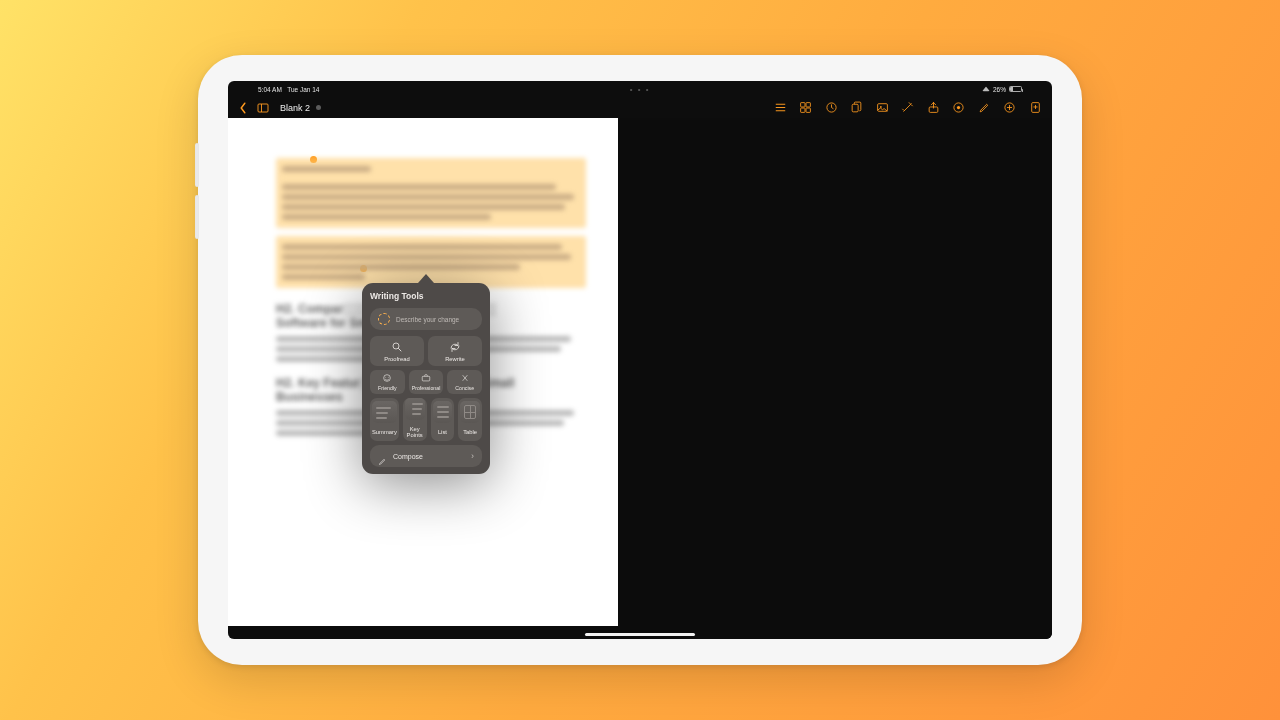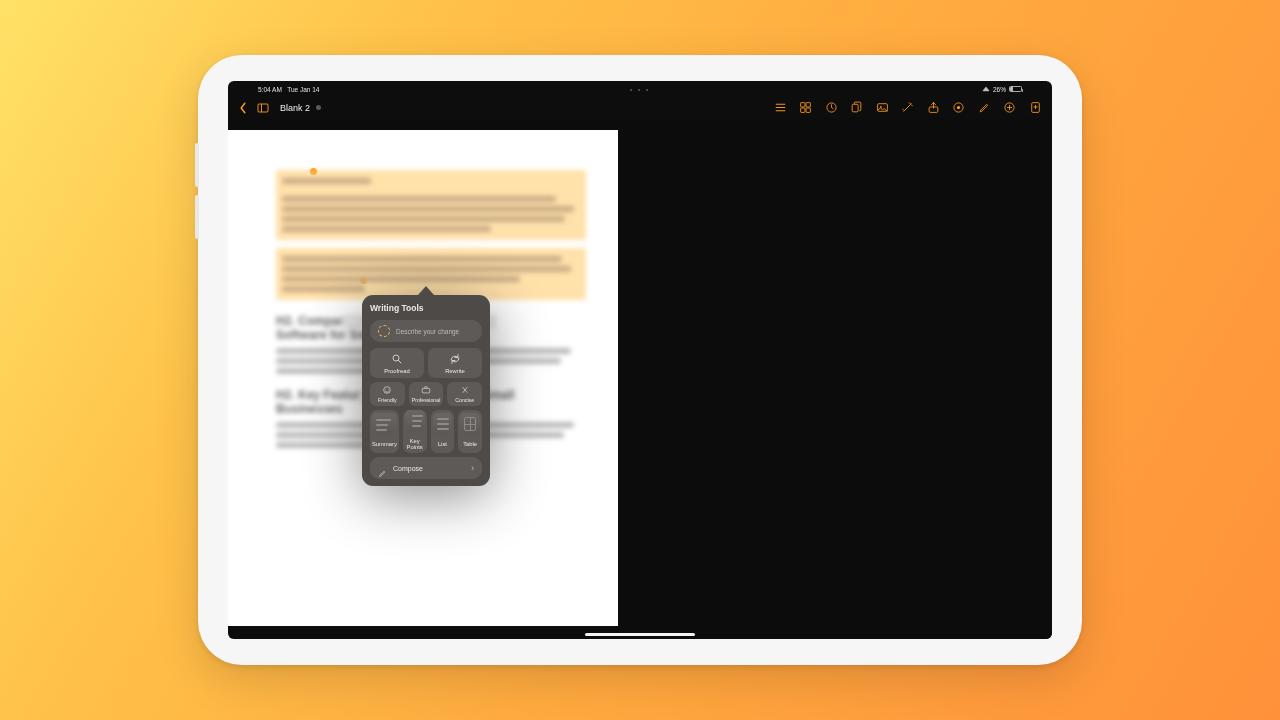--- a/index.html
+++ b/index.html
@@ -108,21 +108,21 @@
   .toolbar svg { display: block; }
 
   
   .workspace {
     position: absolute;
     top: 37px; left: 0; right: 0; bottom: 0;
     background: #0c0c0c;
   }
   .paper {
     position: absolute;
-    left: 0; top: 12px;
+    left: 0; top: 0;
     width: 390px; height: 560px;
     background: #fff;
   }
   .bottom-bar {
     position: absolute;
     left: 0; right: 0; bottom: 0;
     height: 13px;
     background: #0c0c0c;
   }
   .home-indicator {

